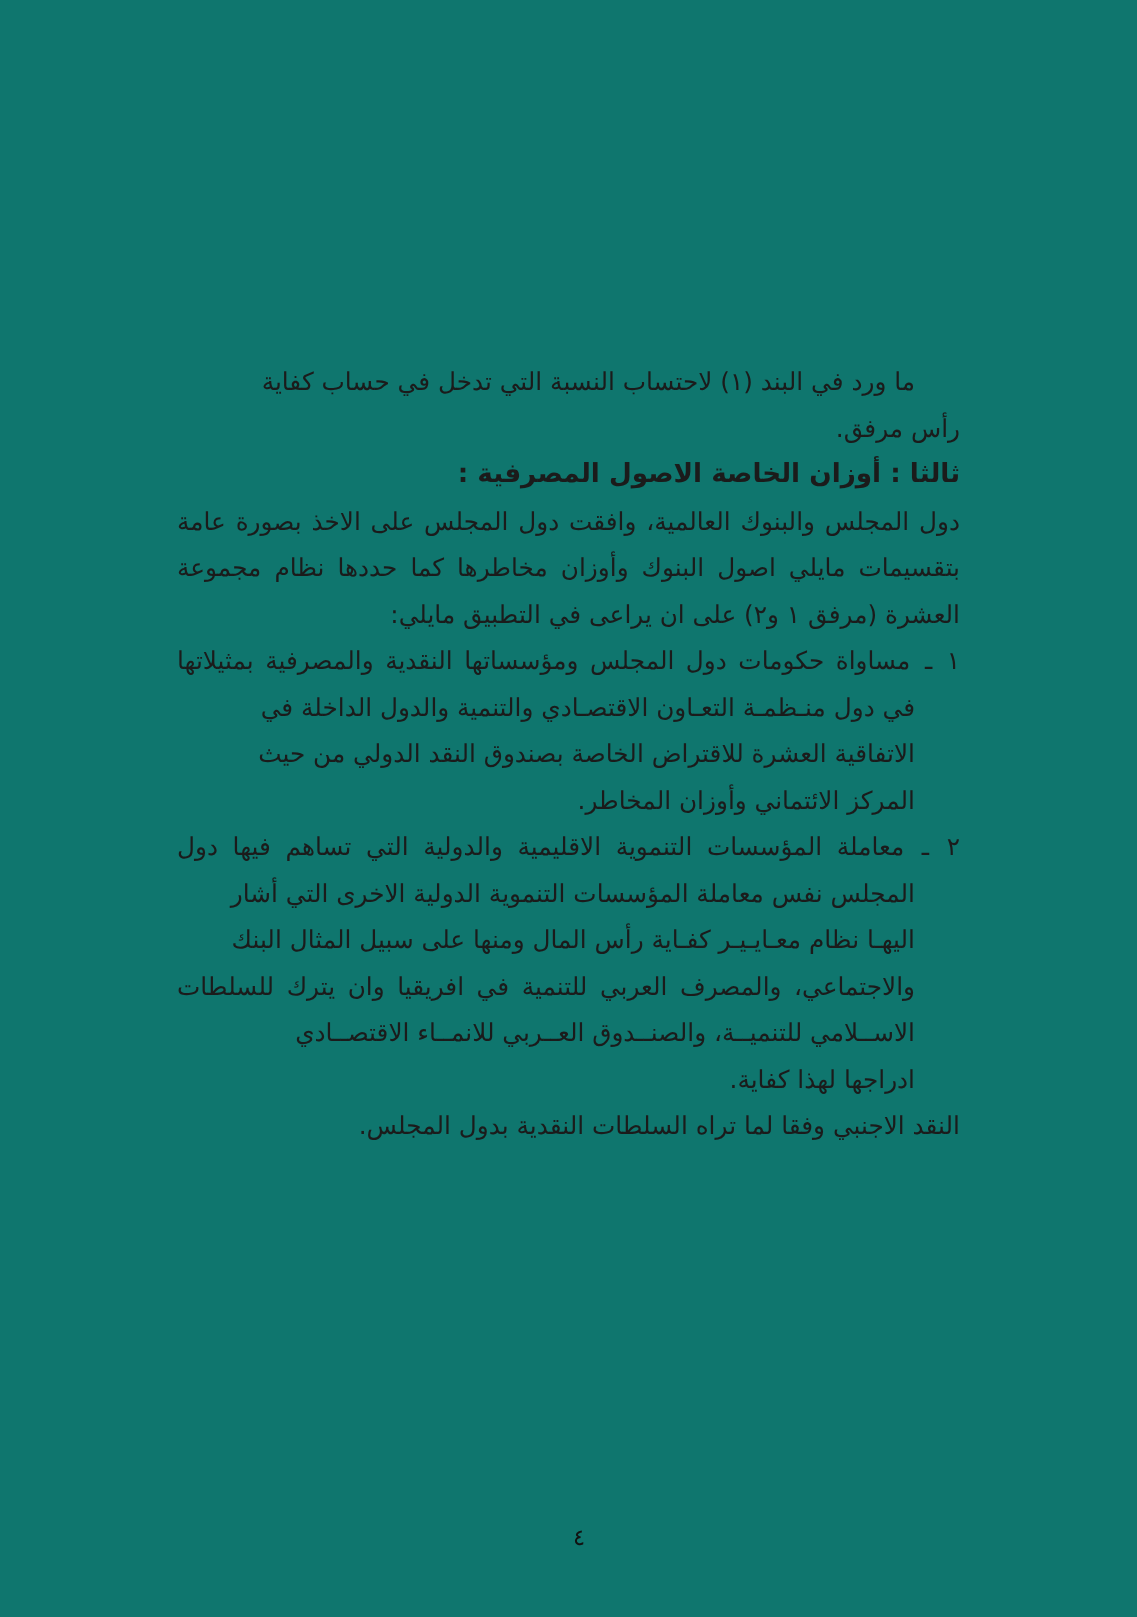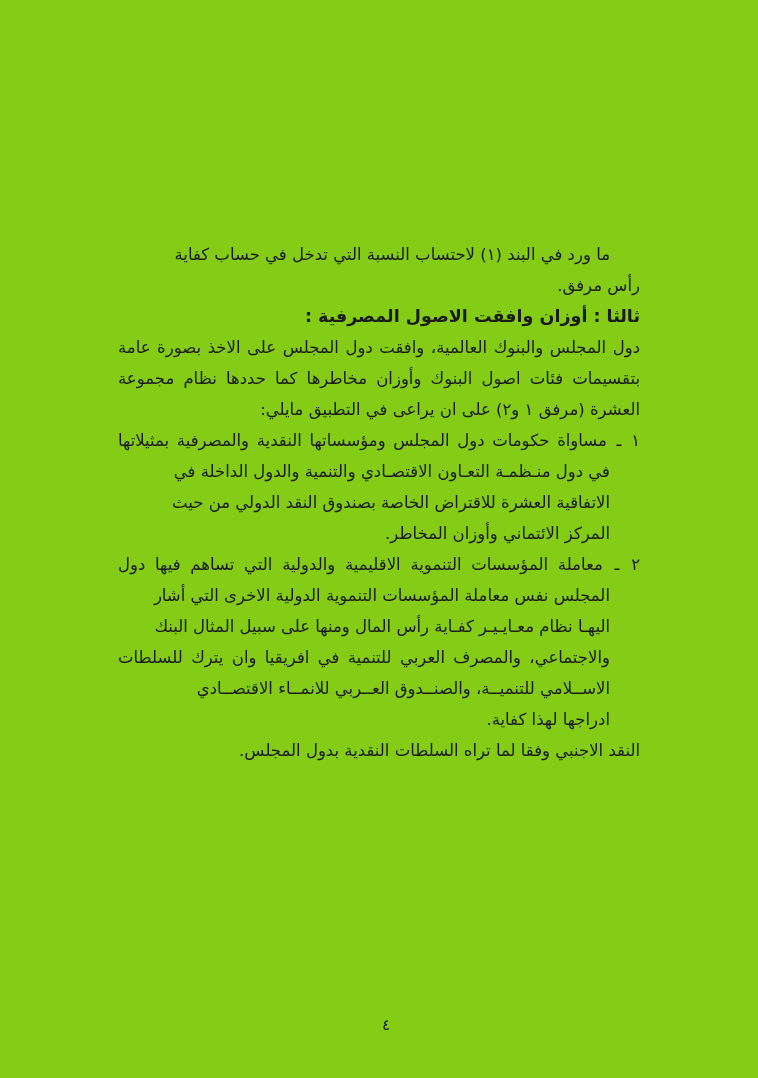--- a/index.html
+++ b/index.html
@@ -1,21 +1,21 @@
 <!DOCTYPE html>
 <html lang="ar"><head>
 <meta charset="utf-8">
 <style>
   html, body { margin: 0; padding: 0; background: #e8e8e8; }
   .page {
     position: relative;
     width: 758px;
     height: 1078px;
     margin: 0 auto;
-    background: #84cc16;
+    background: #0f766e;
     font-family: "DejaVu Sans", sans-serif;
     color: #1b1b1b;
     overflow: hidden;
   }
   .content {
     position: absolute;
     top: 239px;
     right: 118px;
     width: 522px;
     direction: rtl;
@@ -56,24 +56,24 @@
 </style>
 </head>
 <body>
 
 <div class="page">
   <div class="content">
 
     <div class="ln ind">ما ورد في البند (١) لاحتساب النسبة التي تدخل في حساب كفاية</div>
     <div class="ln">رأس مرفق.</div>
 
-    <div class="ln heading">ثالثا : أوزان وافقت الاصول المصرفية :</div>
+    <div class="ln heading">ثالثا : أوزان الخاصة الاصول المصرفية :</div>
 
     <div class="ln fill">دول المجلس والبنوك العالمية، وافقت دول المجلس على الاخذ بصورة عامة</div>
-    <div class="ln fill">بتقسيمات فئات اصول البنوك وأوزان مخاطرها كما حددها نظام مجموعة</div>
+    <div class="ln fill">بتقسيمات مايلي اصول البنوك وأوزان مخاطرها كما حددها نظام مجموعة</div>
     <div class="ln">العشرة (مرفق ١ و٢) على ان يراعى في التطبيق مايلي:</div>
 
     <div class="ln fill item-first">
       <span class="num">١</span>
       <span class="sep">ـ</span>
       <span>مساواة حكومات دول المجلس ومؤسساتها النقدية والمصرفية بمثيلاتها</span>
     </div>
     <div class="ln ind">في دول منـظمـة التعـاون الاقتصـادي والتنمية والدول الداخلة في</div>
     <div class="ln ind">الاتفاقية العشرة للاقتراض الخاصة بصندوق النقد الدولي من حيث</div>
     <div class="ln ind">المركز الائتماني وأوزان المخاطر.</div>

